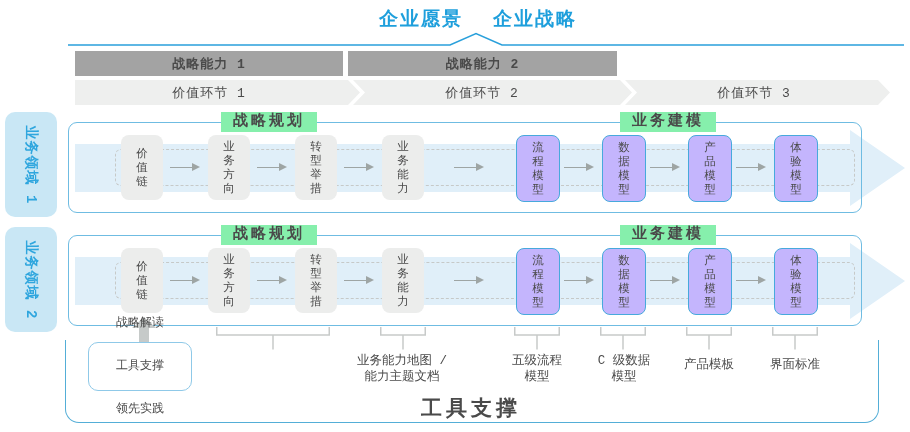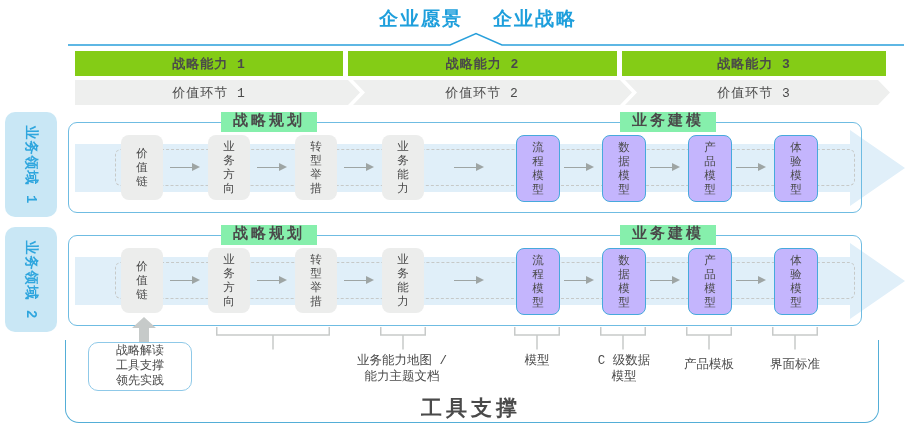--- a/index.html
+++ b/index.html
@@ -3,21 +3,21 @@
 <meta charset="utf-8">
 <style>
   html,body{margin:0;padding:0;background:#fff;}
   .canvas{position:relative;width:910px;height:432px;background:#fff;overflow:hidden;
           font-family:Liberation Mono, monospace;color:#4a4a4a;}
   .abs{position:absolute;}
   
   .title-row{position:absolute;left:48px;top:6px;width:860px;display:flex;justify-content:center;gap:30px;}
   .title-word{font-size:19px;font-weight:bold;color:#1e9fdc;letter-spacing:2px;}
   
-  .cap-bar{position:absolute;top:51px;height:25px;background:#84cc16;display:flex;align-items:center;justify-content:center;
+  .cap-bar{position:absolute;top:51px;height:25px;background:#a3a3a3;display:flex;align-items:center;justify-content:center;
            font-size:13px;font-weight:bold;color:#4a4a4a;letter-spacing:1px;}
   .strip-label{position:absolute;top:80px;height:25px;width:140px;display:flex;align-items:center;justify-content:center;
            font-size:13px;color:#4a4a4a;letter-spacing:1px;z-index:3;}
   
   .domain-box{position:absolute;left:5px;width:52px;background:#c9e7f5;border-radius:10px;
               display:flex;align-items:center;justify-content:center;}
   .domain-box span{transform:rotate(90deg);white-space:nowrap;font-size:14px;font-weight:bold;color:#2fa6de;letter-spacing:1px;}
   
   .row{position:absolute;left:68px;width:794px;height:91px;}
   .row-frame{position:absolute;inset:0;border:1.3px solid #6fbce2;border-radius:9px;}
@@ -31,21 +31,21 @@
   .harrow::before{content:"";position:absolute;left:0;right:6px;top:3.7px;border-top:1.6px solid #9ea5a4;}
   .harrow::after{content:"";position:absolute;right:0;top:0;border-left:8px solid #9ea5a4;
                  border-top:4.5px solid transparent;border-bottom:4.5px solid transparent;}
   .row-header{position:absolute;top:-10px;height:20px;line-height:20px;transform:translateX(-50%);
               background:#86efac;padding:0 12px;font-size:15px;font-weight:bold;letter-spacing:3px;color:#4a4a4a;z-index:4;}
   
   .bracket{position:absolute;top:327px;z-index:2;}
   .ann{position:absolute;top:353px;width:140px;text-align:center;font-size:12.5px;line-height:16px;color:#4a4a4a;z-index:3;}
   .ann-box{position:absolute;left:88px;top:342px;width:102px;height:47px;border:1.2px solid #8fc9e8;border-radius:10px;
            background:#fff;display:flex;flex-direction:column;align-items:center;justify-content:center;
-           font-size:12px;line-height:15px;color:#4a4a4a;z-index:3;}
+           font-size:12px;line-height:15px;color:#4a4a4a;z-index:3;gap:28px;}
   
   .bottom-frame{position:absolute;left:65px;top:340px;width:812px;height:82px;
                 border-left:1.5px solid #54aed7;border-right:1.5px solid #54aed7;border-bottom:1.5px solid #54aed7;
                 border-radius:0 0 14px 14px;z-index:1;}
   .tool-label{position:absolute;left:65px;top:394px;width:812px;text-align:center;
               font-size:21px;font-weight:bold;letter-spacing:4px;color:#4a4a4a;z-index:2;}
 </style>
 </head>
 <body>
 
@@ -55,21 +55,20 @@
     <span class="title-word">企业愿景</span>
     <span class="title-word">企业战略</span>
   </div>
 
   <svg class="abs" style="left:68px;top:32px;" width="836" height="15">
     <polyline points="0,13 382,13 408,1.5 434,13 836,13" fill="none" stroke="#2aa0db" stroke-width="1.6"></polyline>
   </svg>
 
   <div class="cap-bar" style="left:75px;width:268px;">战略能力 1</div>
   <div class="cap-bar" style="left:348px;width:269px;">战略能力 2</div>
-  <div class="cap-bar" style="left:622px;width:264px;">战略能力 3</div>
 
   <svg class="abs" style="left:75px;top:80px;" width="815" height="25">
     <polygon points="0,0 273,0 285,12.5 273,25 0,25" fill="#eeefee"></polygon>
     <polygon points="278,0 545,0 557,12.5 545,25 278,25 290,12.5" fill="#eeefee"></polygon>
     <polygon points="550,0 803,0 815,12.5 803,25 550,25 562,12.5" fill="#eeefee"></polygon>
   </svg>
   <div class="strip-label" style="left:139px;">价值环节 1</div>
   <div class="strip-label" style="left:412px;">价值环节 2</div>
   <div class="strip-label" style="left:684px;">价值环节 3</div>
 
@@ -191,20 +190,21 @@
   <div class="ann-box">
     <div>战略解读</div>
     <div>工具支撑</div>
     <div>领先实践</div>
   </div>
   <div class="ann" style="left:332px;">
     <div>业务能力地图 /</div>
     <div>能力主题文档</div>
   </div>
   <div class="ann" style="left:467px;">
+    <div>五级流程</div>
     <div>模型</div>
   </div>
   <div class="ann" style="left:554px;">
     <div>C 级数据</div>
     <div>模型</div>
   </div>
   <div class="ann" style="left:639px;top:357px;">
     <div>产品模板</div>
   </div>
   <div class="ann" style="left:725px;top:357px;">

